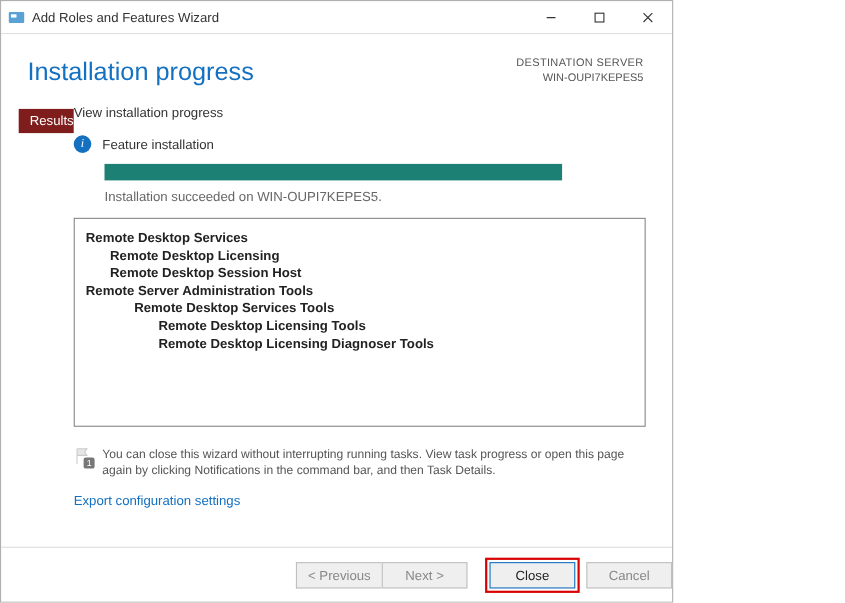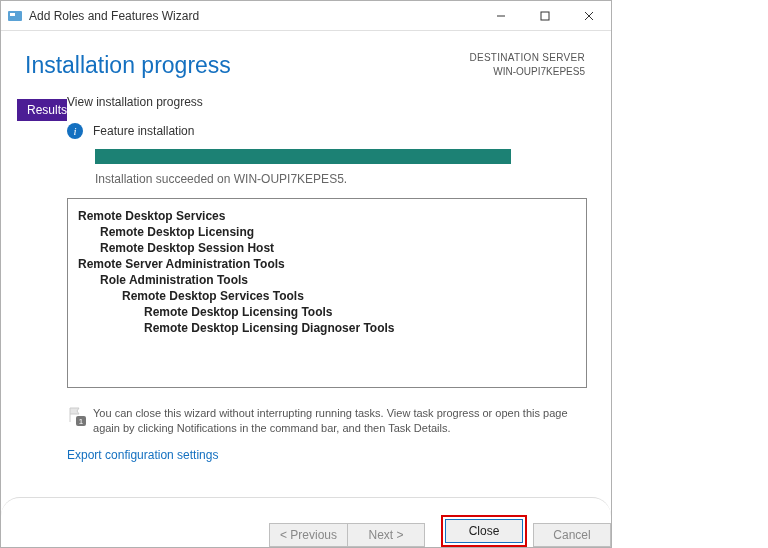--- a/index.html
+++ b/index.html
@@ -9,39 +9,39 @@
   .titlebar .app-icon { width: 16px; height: 16px; margin-right: 6px; }
   .titlebar .title { font-size: 12px; color: #333; flex: 1; }
   .win-controls { display: flex; height: 100%; }
   .win-btn { width: 44px; display: flex; align-items: center; justify-content: center; font-size: 13px; color: #333; }
   .header-row { display: flex; padding: 20px 26px 8px 24px; align-items: center; }
   .page-title { font-size: 23px; color: #1470c0; font-weight: 300; flex: 1; }
   .dest { text-align: right; font-size: 10px; color: #555; line-height: 1.4; }
   .dest .lbl { letter-spacing: 0.3px; }
   .body-row { display: flex; flex: 1; padding: 8px 24px 0 0; overflow: hidden; }
   .sidebar { width: 190px; padding-top: 4px; padding-left: 16px; }
-  .sidebar-item { height: 22px; display: flex; align-items: center; padding-left: 10px; font-size: 12px; color: #fff; background: #4c1d95; }
+  .sidebar-item { height: 22px; display: flex; align-items: center; padding-left: 10px; font-size: 12px; color: #fff; background: #7f1d1d; }
   .main { flex: 1; display: flex; flex-direction: column; }
   .view-label { font-size: 12px; color: #333; margin-bottom: 14px; }
   .info-row { display: flex; align-items: center; gap: 10px; }
   .info-icon { width: 16px; height: 16px; border-radius: 50%; background: #1470c0; display: inline-flex; align-items: center; justify-content: center; color: #fff; font-size: 11px; font-family: Georgia, serif; font-style: italic; }
   .feature-label { font-size: 12px; color: #333; }
   .progress-bar { height: 15px; background: #1c8174; margin: 10px 0 8px 28px; width: 416px; }
   .status-msg { font-size: 12px; color: #666; margin-left: 28px; margin-bottom: 12px; }
   .feature-box { border: 1px solid #888; width: 520px; height: 190px; padding: 8px 10px; font-size: 12px; color: #222; overflow: auto; }
   .feature-box .l0 { font-weight: 600; margin: 2px 0; }
   .feature-box .l1 { font-weight: 600; margin: 2px 0 2px 22px; }
   .feature-box .l2 { font-weight: 600; margin: 2px 0 2px 44px; }
   .feature-box .l3 { font-weight: 600; margin: 2px 0 2px 66px; }
   .flag-row { display: flex; gap: 10px; margin-top: 18px; align-items: flex-start; width: 530px; }
   .flag-icon { width: 16px; height: 18px; color: #bbb; flex-shrink: 0; position: relative; }
   .flag-icon .badge { position: absolute; right: -3px; bottom: -2px; background: #777; color: #fff; font-size: 8px; border-radius: 2px; width: 10px; height: 10px; display: inline-flex; align-items: center; justify-content: center; }
   .flag-text { font-size: 11px; color: #555; line-height: 1.35; }
   .export-link { font-size: 12px; color: #1470c0; margin-top: 12px; cursor: pointer; }
-  .footer { border-top: 1px solid #ddd; height: 50px; display: flex; align-items: flex-end; justify-content: flex-end; gap: 0; border-radius: 19px; }
+  .footer { border-top: 1px solid #ddd; height: 50px; display: flex; align-items: center; justify-content: flex-end; gap: 0; }
   .btn { min-width: 78px; height: 24px; border: 1px solid #bfbfbf; background: #efefef; font-size: 12px; color: #888; margin-left: 6px; display: inline-flex; align-items: center; justify-content: center; }
   .btn.group-left { border-right: none; margin-left: 10px; }
   .btn.group-right { margin-left: 0; }
   .btn.enabled { color: #222; border-color: #888; }
   .btn-wrap-highlight { border: 2px solid #d80000; padding: 2px; margin-left: 16px; display: inline-flex; }
   .btn-wrap-highlight .btn { margin-left: 0; border-color: #1470c0; }
 </style>
 </head>
 <body>
 
@@ -100,21 +100,20 @@
 
       <div class="progress-bar"></div>
 
       <div class="status-msg">Installation succeeded on WIN-OUPI7KEPES5.</div>
 
       <div class="feature-box">
         <div class="l0">Remote Desktop Services</div>
         <div class="l1">Remote Desktop Licensing</div>
         <div class="l1">Remote Desktop Session Host</div>
         <div class="l0">Remote Server Administration Tools</div>
-        <div class="l1">Role Administration Tools</div>
         <div class="l2">Remote Desktop Services Tools</div>
         <div class="l3">Remote Desktop Licensing Tools</div>
         <div class="l3">Remote Desktop Licensing Diagnoser Tools</div>
       </div>
 
       <div class="flag-row">
         <span class="flag-icon">
           <svg viewBox="0 0 16 18" width="16" height="18">
               <path d="M3 2 v14 M3 2 h9 l-2 3 l2 3 h-9" fill="#e6e6e6" stroke="#ccc" stroke-width="1"></path>
             </svg>

